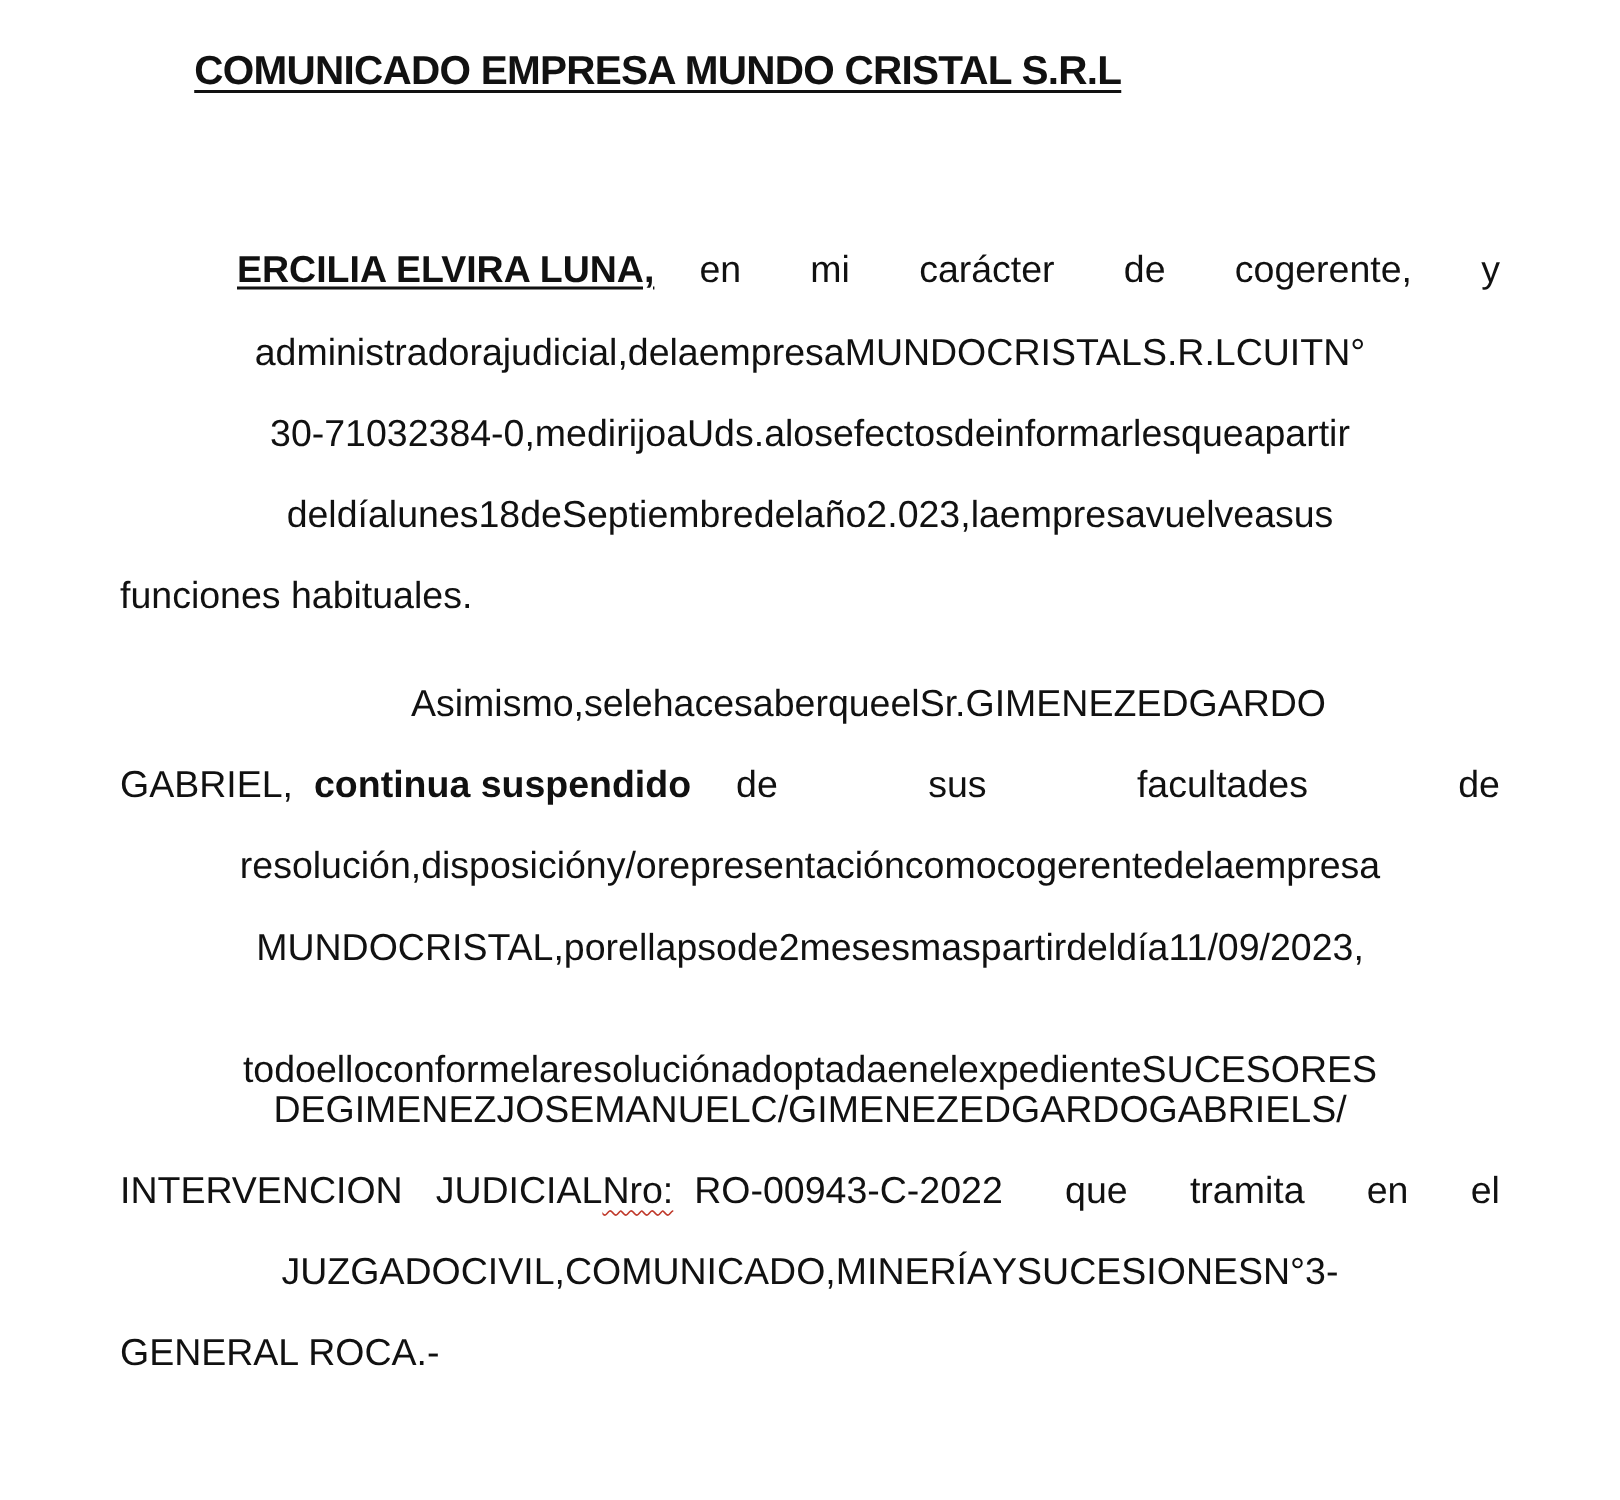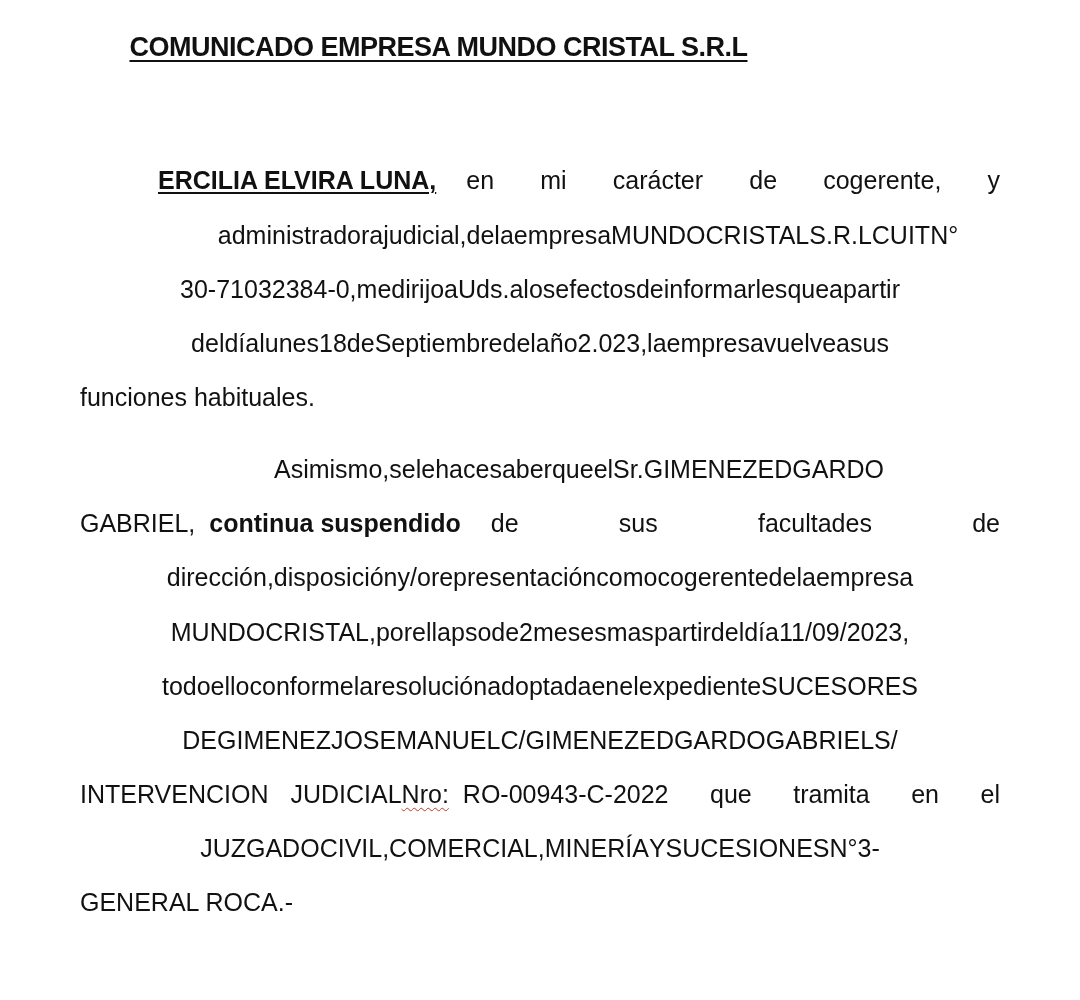--- a/index.html
+++ b/index.html
@@ -32,21 +32,21 @@
   <span class="b u">ERCILIA ELVIRA LUNA,</span>
   <span style="flex:1; display:flex; justify-content:space-between; margin-left:30px;">
       <span class="w">en</span>
       <span class="w">mi</span>
       <span class="w">carácter</span>
       <span class="w">de</span>
       <span class="w">cogerente,</span>
       <span class="w">y</span>
     </span>
 </div>
-<div class="line" style="top:220px;margin-left:48px;">
+<div class="line" style="top:220px;">
     <span class="w">administradora</span>
     <span class="w">judicial,</span>
     <span class="w">de</span>
     <span class="w">la</span>
     <span class="w">empresa</span>
     <span class="w">MUNDO</span>
     <span class="w">CRISTAL</span>
     <span class="w">S.R.L</span>
     <span class="w">CUIT</span>
     <span class="w">N°</span>
@@ -102,21 +102,21 @@
   <span>GABRIEL,</span>
   <span class="b">continua suspendido</span>
   <span style="flex:1; display:flex; justify-content:space-between; margin-left:16px;">
       <span class="w">de</span>
       <span class="w">sus</span>
       <span class="w">facultades</span>
       <span class="w">de</span>
     </span>
 </div>
 <div class="line" style="top:562px;">
-    <span class="w">dirección,</span>
+    <span class="w">resolución,</span>
     <span class="w">disposición</span>
     <span class="w">y/o</span>
     <span class="w">representación</span>
     <span class="w">como</span>
     <span class="w">cogerente</span>
     <span class="w">de</span>
     <span class="w">la</span>
     <span class="w">empresa</span>
   </div>
 <div class="line" style="top:617px;">
@@ -127,21 +127,21 @@
     <span class="w">lapso</span>
     <span class="w">de</span>
     <span class="w">2</span>
     <span class="w">meses</span>
     <span class="w">mas</span>
     <span class="w">partir</span>
     <span class="w">del</span>
     <span class="w">día</span>
     <span class="w">11/09/2023,</span>
   </div>
-<div class="line" style="top:671px;">
+<div class="line" style="top:698px;">
     <span class="w">todo</span>
     <span class="w">ello</span>
     <span class="w">conforme</span>
     <span class="w">la</span>
     <span class="w">resolución</span>
     <span class="w">adoptada</span>
     <span class="w">en</span>
     <span class="w">el</span>
     <span class="w">expediente</span>
     <span class="w">SUCESORES</span>
@@ -167,21 +167,21 @@
       <span class="w">RO-00943-C-2022</span>
       <span class="w">que</span>
       <span class="w">tramita</span>
       <span class="w">en</span>
       <span class="w">el</span>
     </span>
 </div>
 <div class="line" style="top:833px;">
     <span class="w">JUZGADO</span>
     <span class="w">CIVIL,</span>
-    <span class="w">COMERCIAL,</span>
+    <span class="w">COMUNICADO,</span>
     <span class="w">MINERÍA</span>
     <span class="w">Y</span>
     <span class="w">SUCESIONES</span>
     <span class="w">N°3</span>
     <span class="w">-</span>
   </div>
 <div class="line left" style="top:887px;">
     <span>GENERAL ROCA.-</span>
   </div>
 

